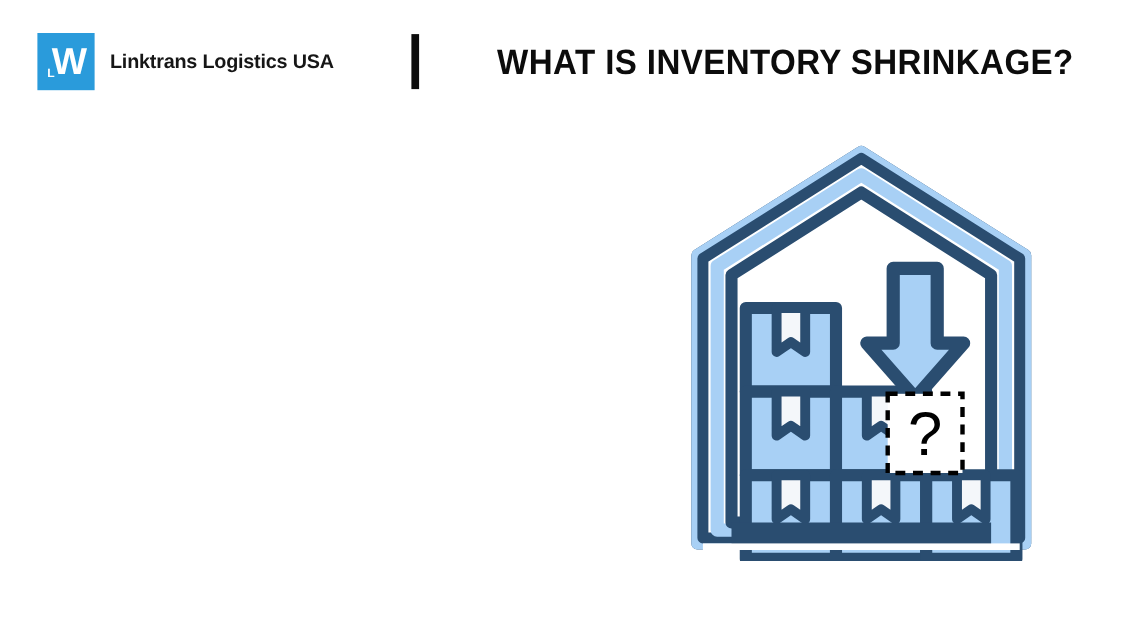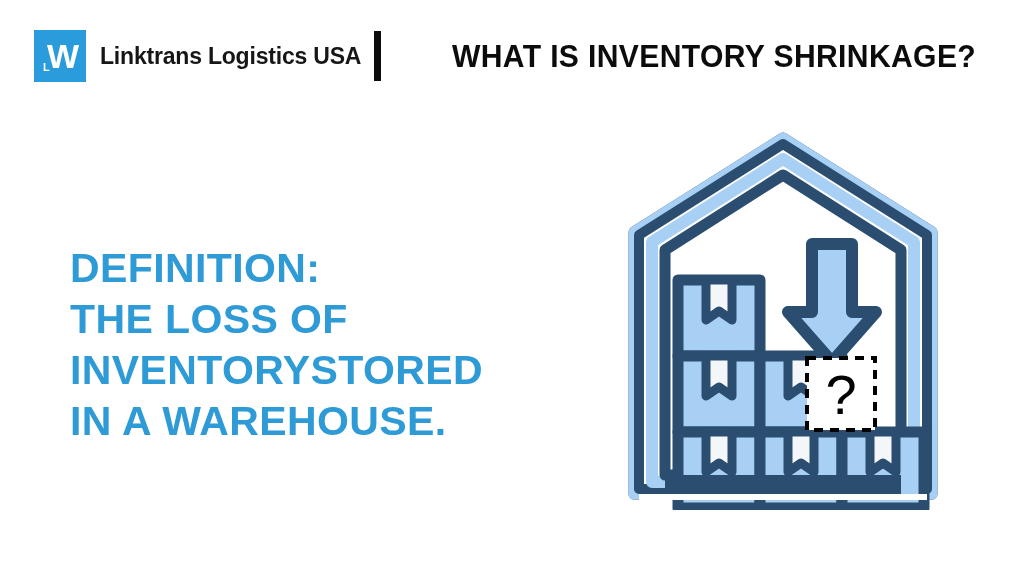--- a/index.html
+++ b/index.html
@@ -67,21 +67,21 @@
     color: #ffffff;
     font-family: "Liberation Sans", sans-serif;
     font-weight: bold;
     font-size: 11px;
     line-height: 1;
   }
   #brand-name {
     color: #161616;
     font-family: "Liberation Sans", sans-serif;
     font-weight: bold;
-    font-size: 23px;
+    font-size: 18px;
     letter-spacing: -0.2px;
     white-space: nowrap;
   }
   #header-divider {
     position: absolute;
     left: 374px;
     top: 31px;
     width: 7px;
     height: 50px;
     background: #0c0c0c;
@@ -149,26 +149,20 @@
         <div id="logo-l">L</div>
       </div>
       <div id="brand-name">Linktrans Logistics USA</div>
     </div>
 
     <div id="header-divider"></div>
 
     <div id="header-title">WHAT IS INVENTORY SHRINKAGE?</div>
   </div>
 
-  <div id="definition">
-    <div class="def-line">DEFINITION:</div>
-    <div class="def-line">THE LOSS OF</div>
-    <div class="def-line">INVENTORYSTORED</div>
-    <div class="def-line">IN A WAREHOUSE.</div>
-  </div>
 
   <div id="illustration">
     <svg viewBox="0 0 330 380" xmlns="http://www.w3.org/2000/svg">
 
       <g>
 
         <path d="M16,102 L165,8 L314,102 L314,364 L16,364 Z" fill="none" stroke="#2a4d70" stroke-width="11" stroke-linejoin="round" stroke-linecap="round"></path>
 
         <path d="M16,102 L165,8 L314,102 L314,364 L16,364 Z" fill="none" stroke="#a8d0f5" stroke-width="11" stroke-linejoin="round" stroke-linecap="round" transform="translate(0,0)"></path>
 

